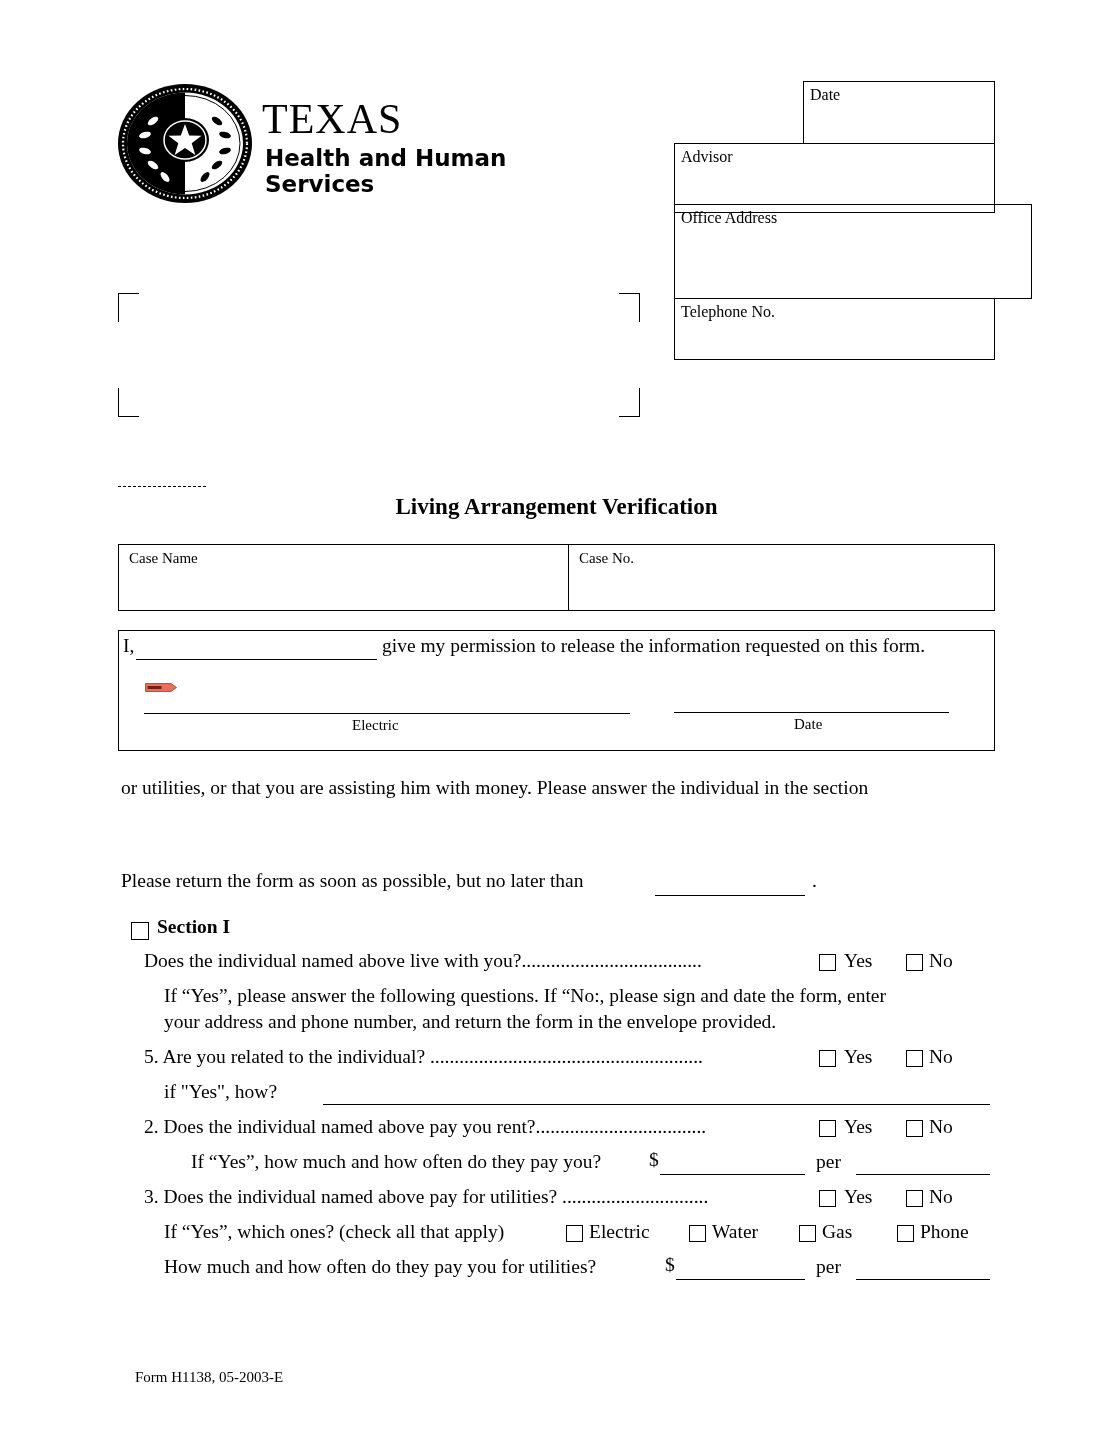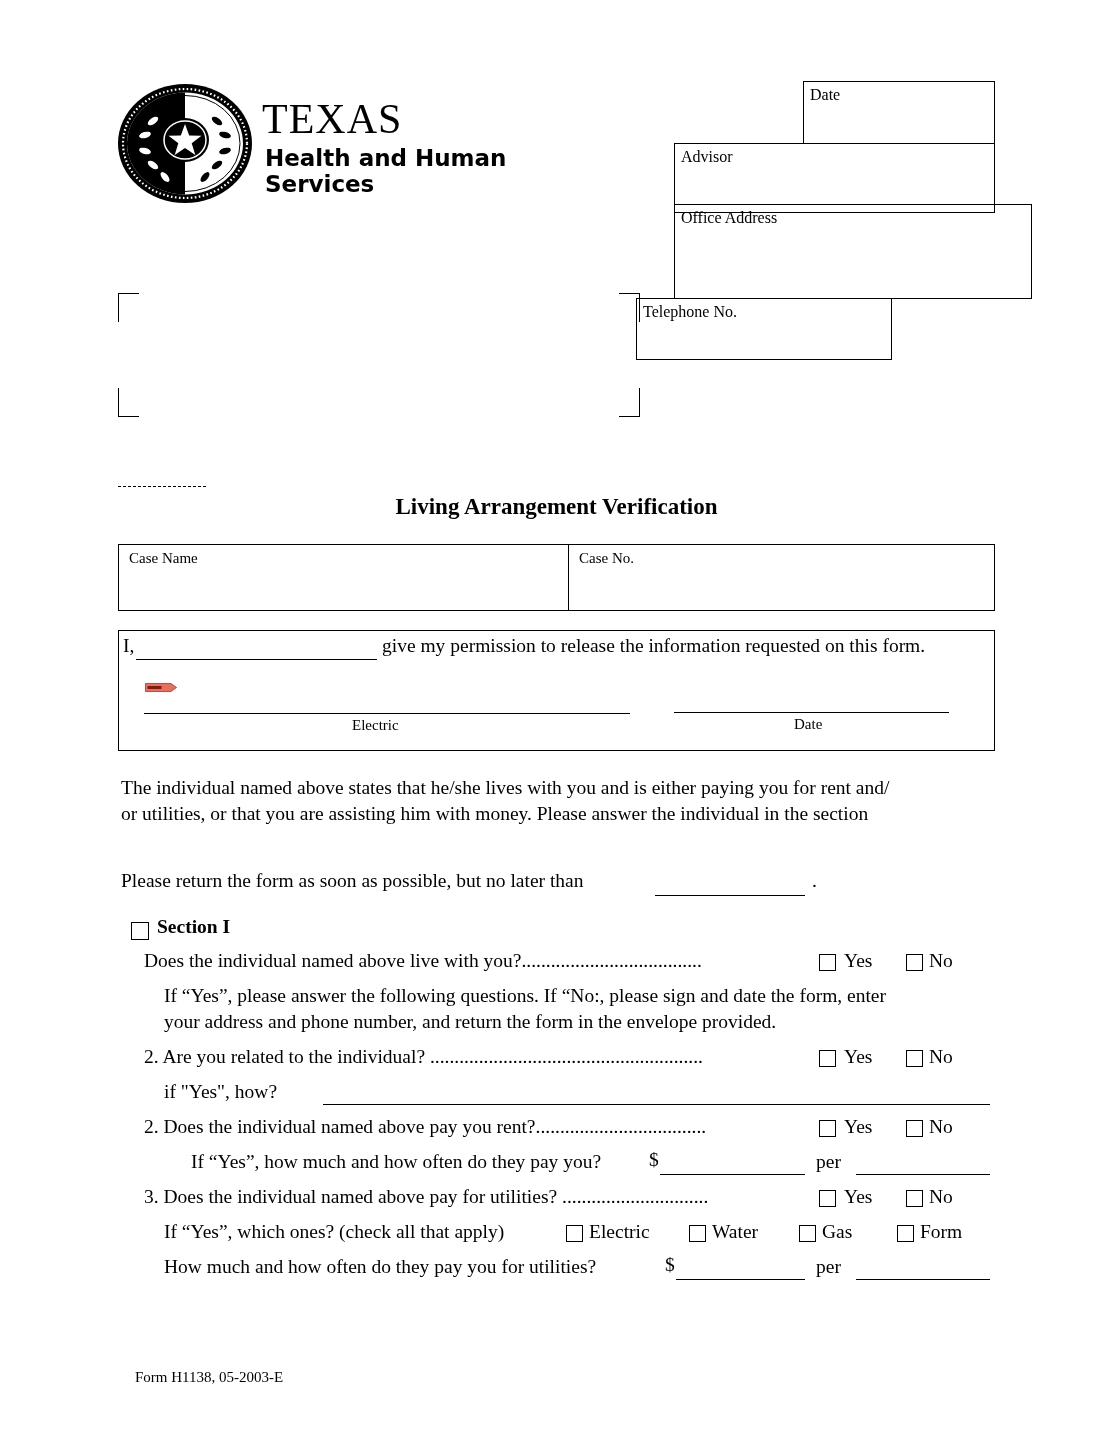--- a/index.html
+++ b/index.html
@@ -69,21 +69,21 @@
 
 <div class="abs box" style="left:803px; top:81px; width:192px; height:63px;">
   <span class="box-label">Date</span>
 </div>
 <div class="abs box" style="left:674px; top:143px; width:321px; height:70px;">
   <span class="box-label">Advisor</span>
 </div>
 <div class="abs box" style="left:674px; top:204px; width:358px; height:95px;">
   <span class="box-label">Office Address</span>
 </div>
-<div class="abs box" style="left:636px; top:298px; width:256px; height:62px;">
+<div class="abs box" style="left:674px; top:298px; width:321px; height:62px;">
   <span class="box-label">Telephone No.</span>
 </div>
 
 <div class="bracket" style="left:118px; top:293px; border-top:1.5px solid #000; border-left:1.5px solid #000;"></div>
 <div class="bracket" style="left:619px; top:293px; border-top:1.5px solid #000; border-right:1.5px solid #000;"></div>
 <div class="bracket" style="left:118px; top:388px; border-bottom:1.5px solid #000; border-left:1.5px solid #000;"></div>
 <div class="bracket" style="left:619px; top:388px; border-bottom:1.5px solid #000; border-right:1.5px solid #000;"></div>
 
 <div class="abs" style="left:118px; top:486px; width:88px; height:0; border-top:1.2px dashed #000;"></div>
 
@@ -107,41 +107,40 @@
     <rect x="2.5" y="3" width="14" height="3" fill="#7a1f14"></rect>
   </svg>
 </div>
 
 <div class="line" style="left:144px; top:713px; width:486px;"></div>
 <span class="abs small" style="left:352px; top:717px;">Electric</span>
 <div class="line" style="left:674px; top:712px; width:275px;"></div>
 <span class="abs small" style="left:794px; top:716px;">Date</span>
 
 <div class="abs body-text" style="left:121px; top:775px; width:880px;">
-  <div style="white-space:nowrap;">The individual named above states that he/she lives with you and is either paying you for rent and/</div>
   <div style="white-space:nowrap;">or utilities, or that you are assisting him with money. Please answer the individual in the section</div>
 </div>
 
 <span class="q" style="left:121px; top:870px;text-align:right;">Please return the form as soon as possible, but no later than</span>
 <div class="line" style="left:655px; top:895px; width:150px;"></div>
 <span class="q" style="left:812px; top:870px;">.</span>
 
 <div class="cb" style="left:131px; top:922px; width:18px; height:18px;"></div>
 <span class="q" style="left:157px; top:916px; font-weight:bold;">Section I</span>
 
 <span class="q" style="left:144px; top:950px;">Does the individual named above live with you?.....................................</span>
 <div class="cb" style="left:819px; top:954px;"></div>
 <span class="q" style="left:844px; top:950px;">Yes</span>
 <div class="cb" style="left:906px; top:954px;"></div>
 <span class="q" style="left:929px; top:950px;">No</span>
 
 <span class="q" style="left:164px; top:985px;">If “Yes”, please answer the following questions. If “No:, please sign and date the form, enter</span>
 <span class="q" style="left:164px; top:1011px;">your address and phone number, and return the form in the envelope provided.</span>
 
-<span class="q" style="left:144px; top:1046px;">2. Are you related to the individual? ........................................................</span>
+<span class="q" style="left:144px; top:1046px;">5. Are you related to the individual? ........................................................</span>
 <div class="cb" style="left:819px; top:1050px;"></div>
 <span class="q" style="left:844px; top:1046px;">Yes</span>
 <div class="cb" style="left:906px; top:1050px;"></div>
 <span class="q" style="left:929px; top:1046px;">No</span>
 
 <span class="q" style="left:164px; top:1081px;">if "Yes", how?</span>
 <div class="line" style="left:323px; top:1104px; width:667px;"></div>
 
 <span class="q" style="left:144px; top:1116px;">2. Does the individual named above pay you rent?...................................</span>
 <div class="cb" style="left:819px; top:1120px;"></div>
@@ -162,21 +161,21 @@
 <span class="q" style="left:929px; top:1186px;">No</span>
 
 <span class="q" style="left:164px; top:1221px;">If “Yes”, which ones? (check all that apply)</span>
 <div class="cb" style="left:566px; top:1225px;"></div>
 <span class="q" style="left:589px; top:1221px;">Electric</span>
 <div class="cb" style="left:689px; top:1225px;"></div>
 <span class="q" style="left:712px; top:1221px;">Water</span>
 <div class="cb" style="left:799px; top:1225px;"></div>
 <span class="q" style="left:822px; top:1221px;">Gas</span>
 <div class="cb" style="left:897px; top:1225px;"></div>
-<span class="q" style="left:920px; top:1221px;">Form</span>
+<span class="q" style="left:920px; top:1221px;">Phone</span>
 
 <span class="q" style="left:164px; top:1256px;">How much and how often do they pay you for utilities?</span>
 <span class="q" style="left:665px; top:1254px;">$</span>
 <div class="line" style="left:676px; top:1279px; width:129px;"></div>
 <span class="q" style="left:816px; top:1256px;">per</span>
 <div class="line" style="left:856px; top:1279px; width:134px;"></div>
 
 <span class="abs small" style="left:135px; top:1369px;">Form H1138, 05-2003-E</span>
 
 </body></html>

